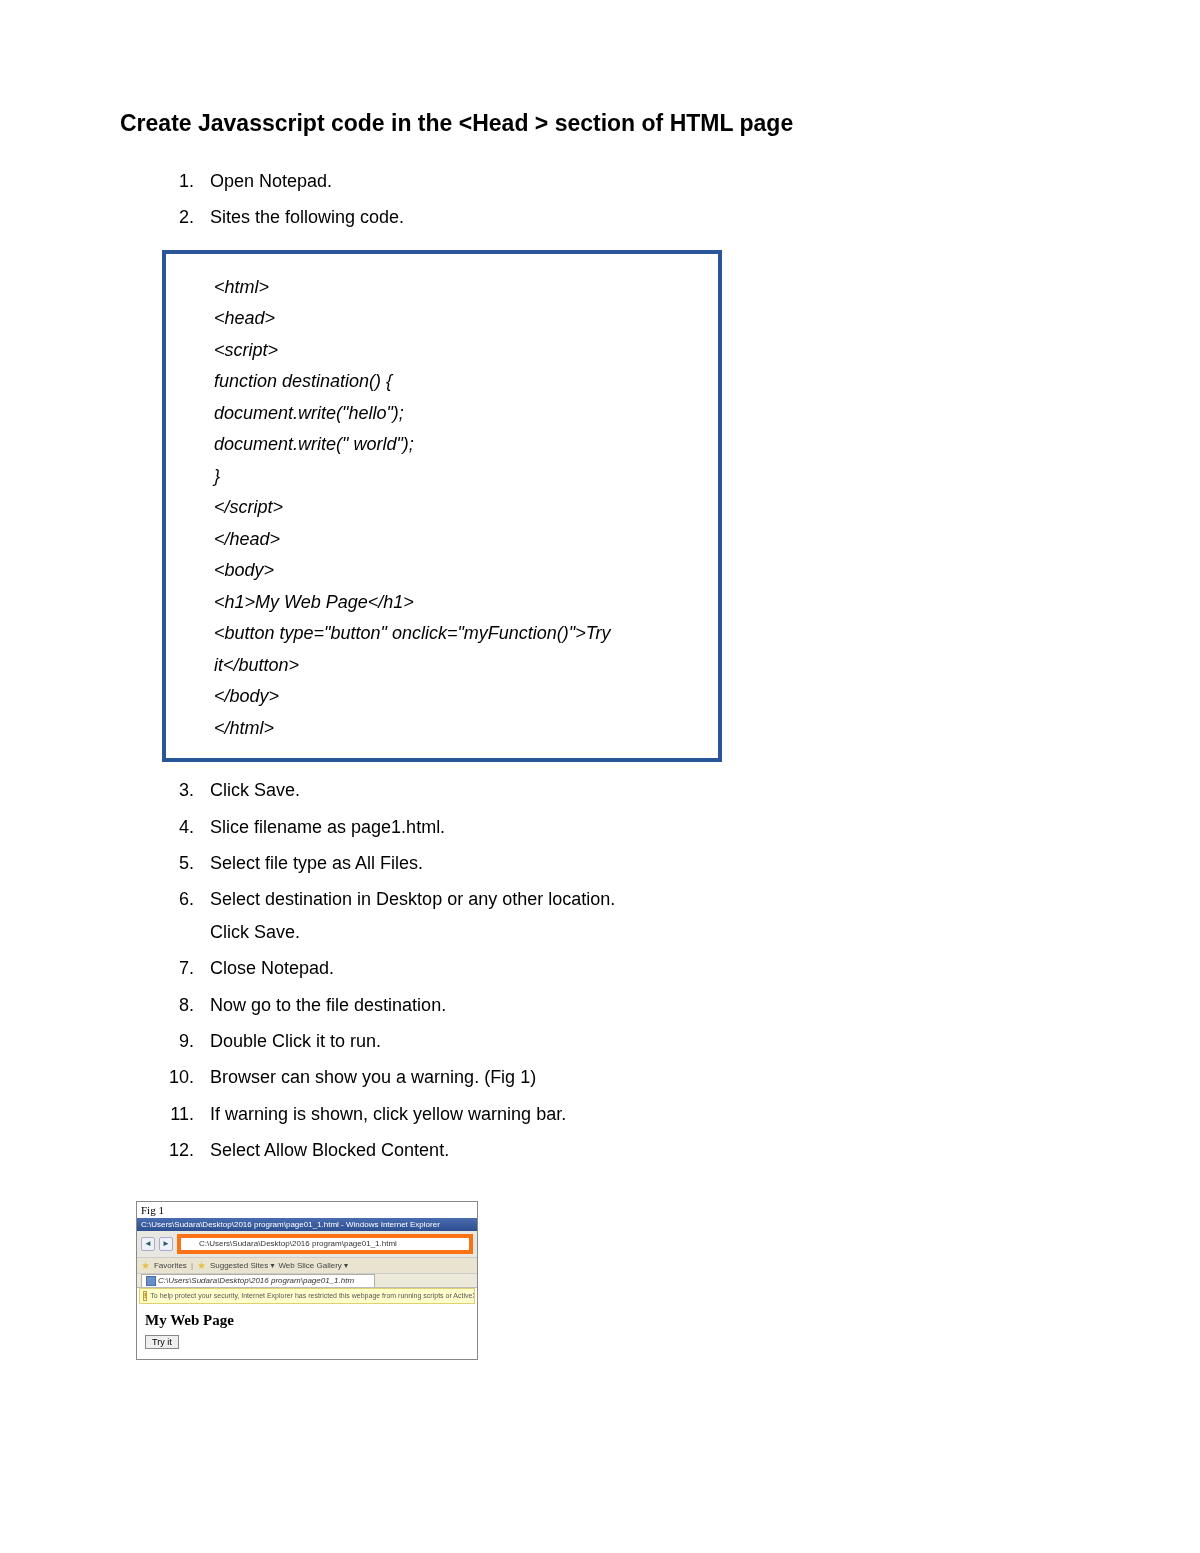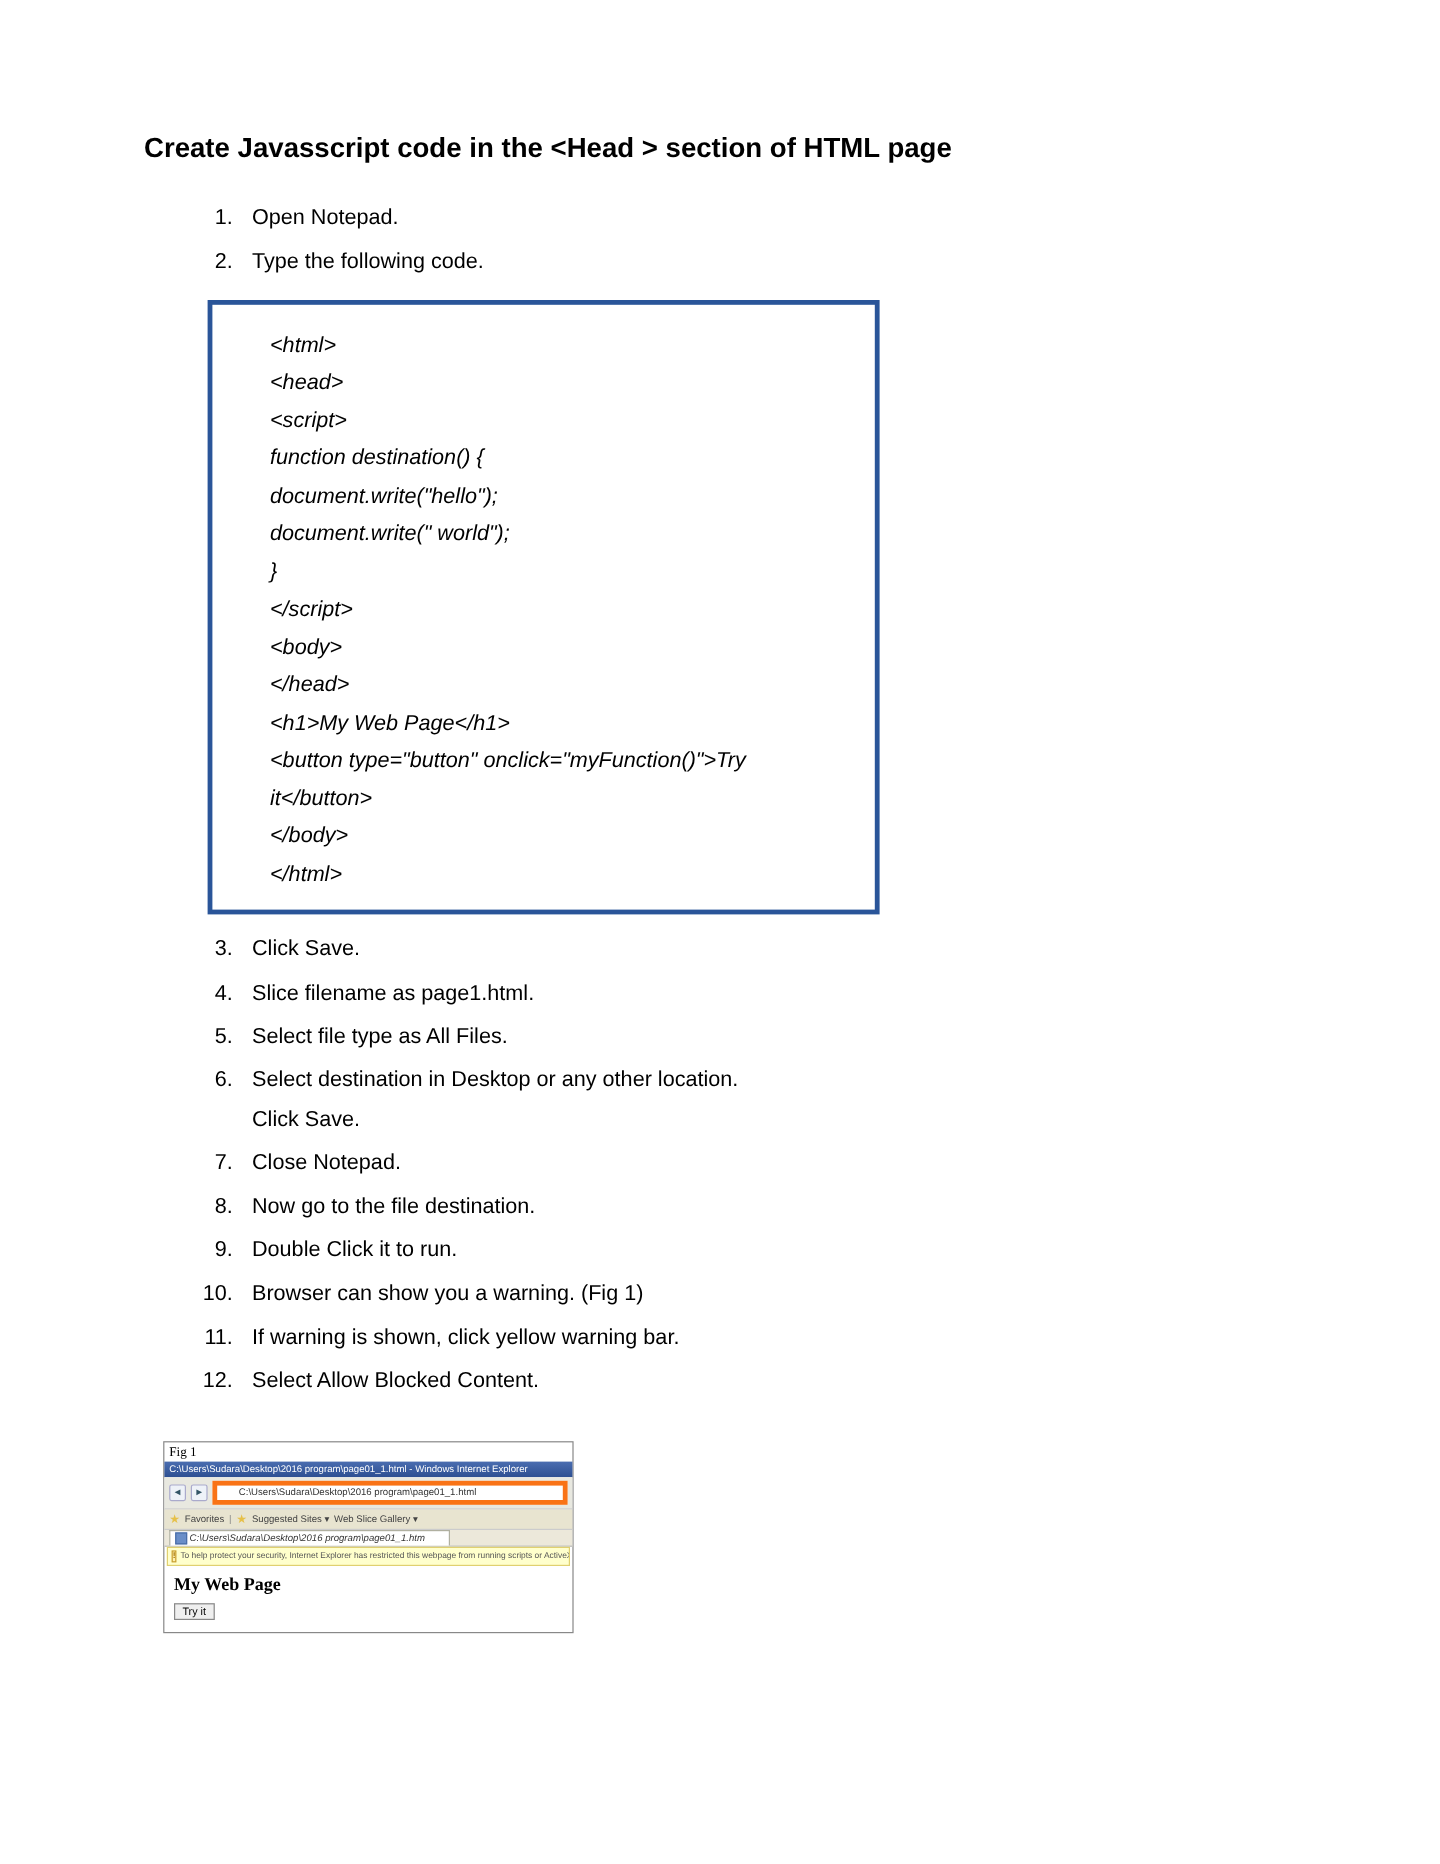--- a/index.html
+++ b/index.html
@@ -31,21 +31,21 @@
     padding-left: 50px;
     position: relative;
   }
   ol.steps > li .num {
     position: absolute;
     left: 0;
     width: 34px;
     text-align: right;
   }
   .code-box {
-    margin: 16px 0 12px 13px;
+    margin: 16px 0 12px 2px;
     border: 4px solid #2a5599;
     width: 560px;
     padding: 18px 10px 14px 48px;
     box-sizing: border-box;
   }
   .code-box .line {
     font-style: italic;
     font-size: 18px;
     line-height: 1.75;
     font-family: Arial, Helvetica, sans-serif;
@@ -169,35 +169,35 @@
 </style>
 </head>
 <body>
 
 <div class="page">
 
   <h2 class="title">Create Javasscript code in the &lt;Head &gt; section of HTML page</h2>
 
   <ol class="steps" id="steps-pre">
       <li><span class="num">1.</span><span>Open Notepad.</span></li>
-      <li><span class="num">2.</span><span> Type the following code.</span></li>
+      <li><span class="num">2.</span><span> Sites the following code.</span></li>
     </ol>
 
   <div style="margin-left:40px;">
     <div class="code-box" id="code-box">
         <div class="line">&lt;html&gt;</div>
         <div class="line">&lt;head&gt;</div>
         <div class="line">&lt;script&gt;</div>
         <div class="line">function destination() {</div>
         <div class="line">document.write("hello");</div>
         <div class="line">document.write(" world");</div>
         <div class="line">}</div>
         <div class="line">&lt;/script&gt;</div>
+        <div class="line">&lt;/head&gt;</div>
         <div class="line">&lt;body&gt;</div>
-        <div class="line">&lt;/head&gt;</div>
         <div class="line">&lt;h1&gt;My Web Page&lt;/h1&gt;</div>
         <div class="line">&lt;button type="button" onclick="myFunction()"&gt;Try</div>
         <div class="line">it&lt;/button&gt;</div>
         <div class="line">&lt;/body&gt;</div>
         <div class="line">&lt;/html&gt;</div>
       </div>
   </div>
 
   <ol class="steps" id="steps-post">
       <li><span class="num">3.</span><span>Click Save.</span></li>

